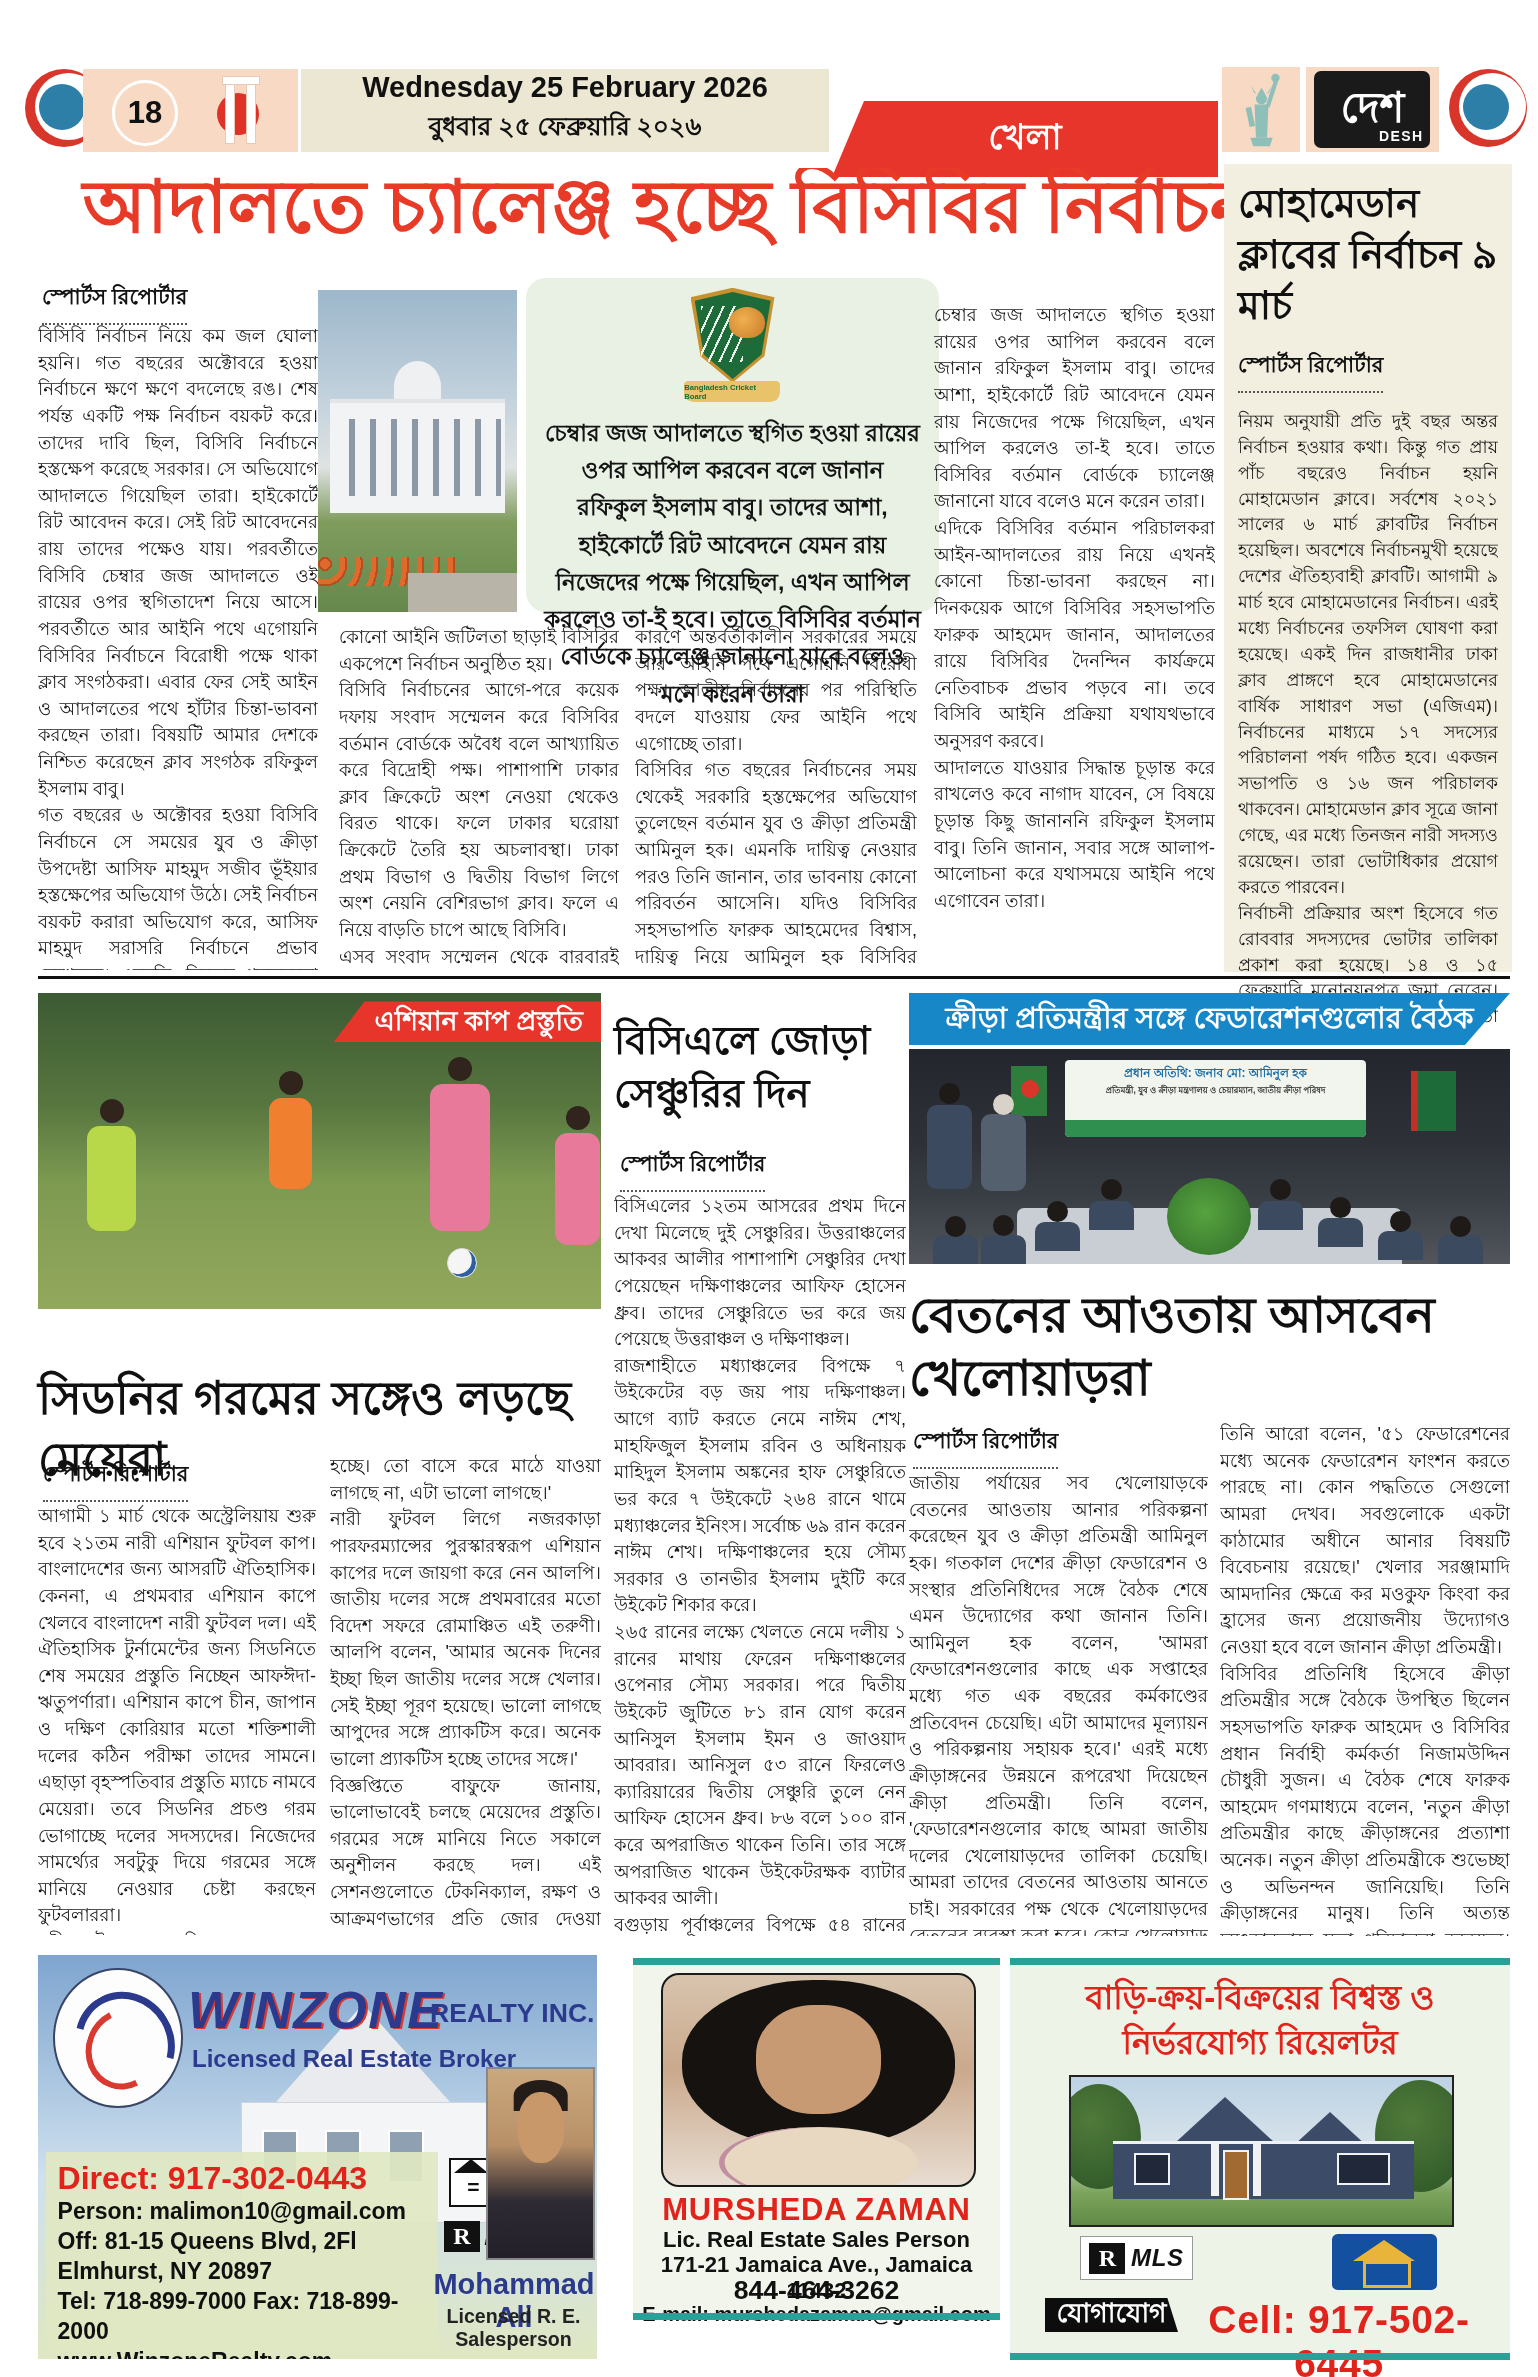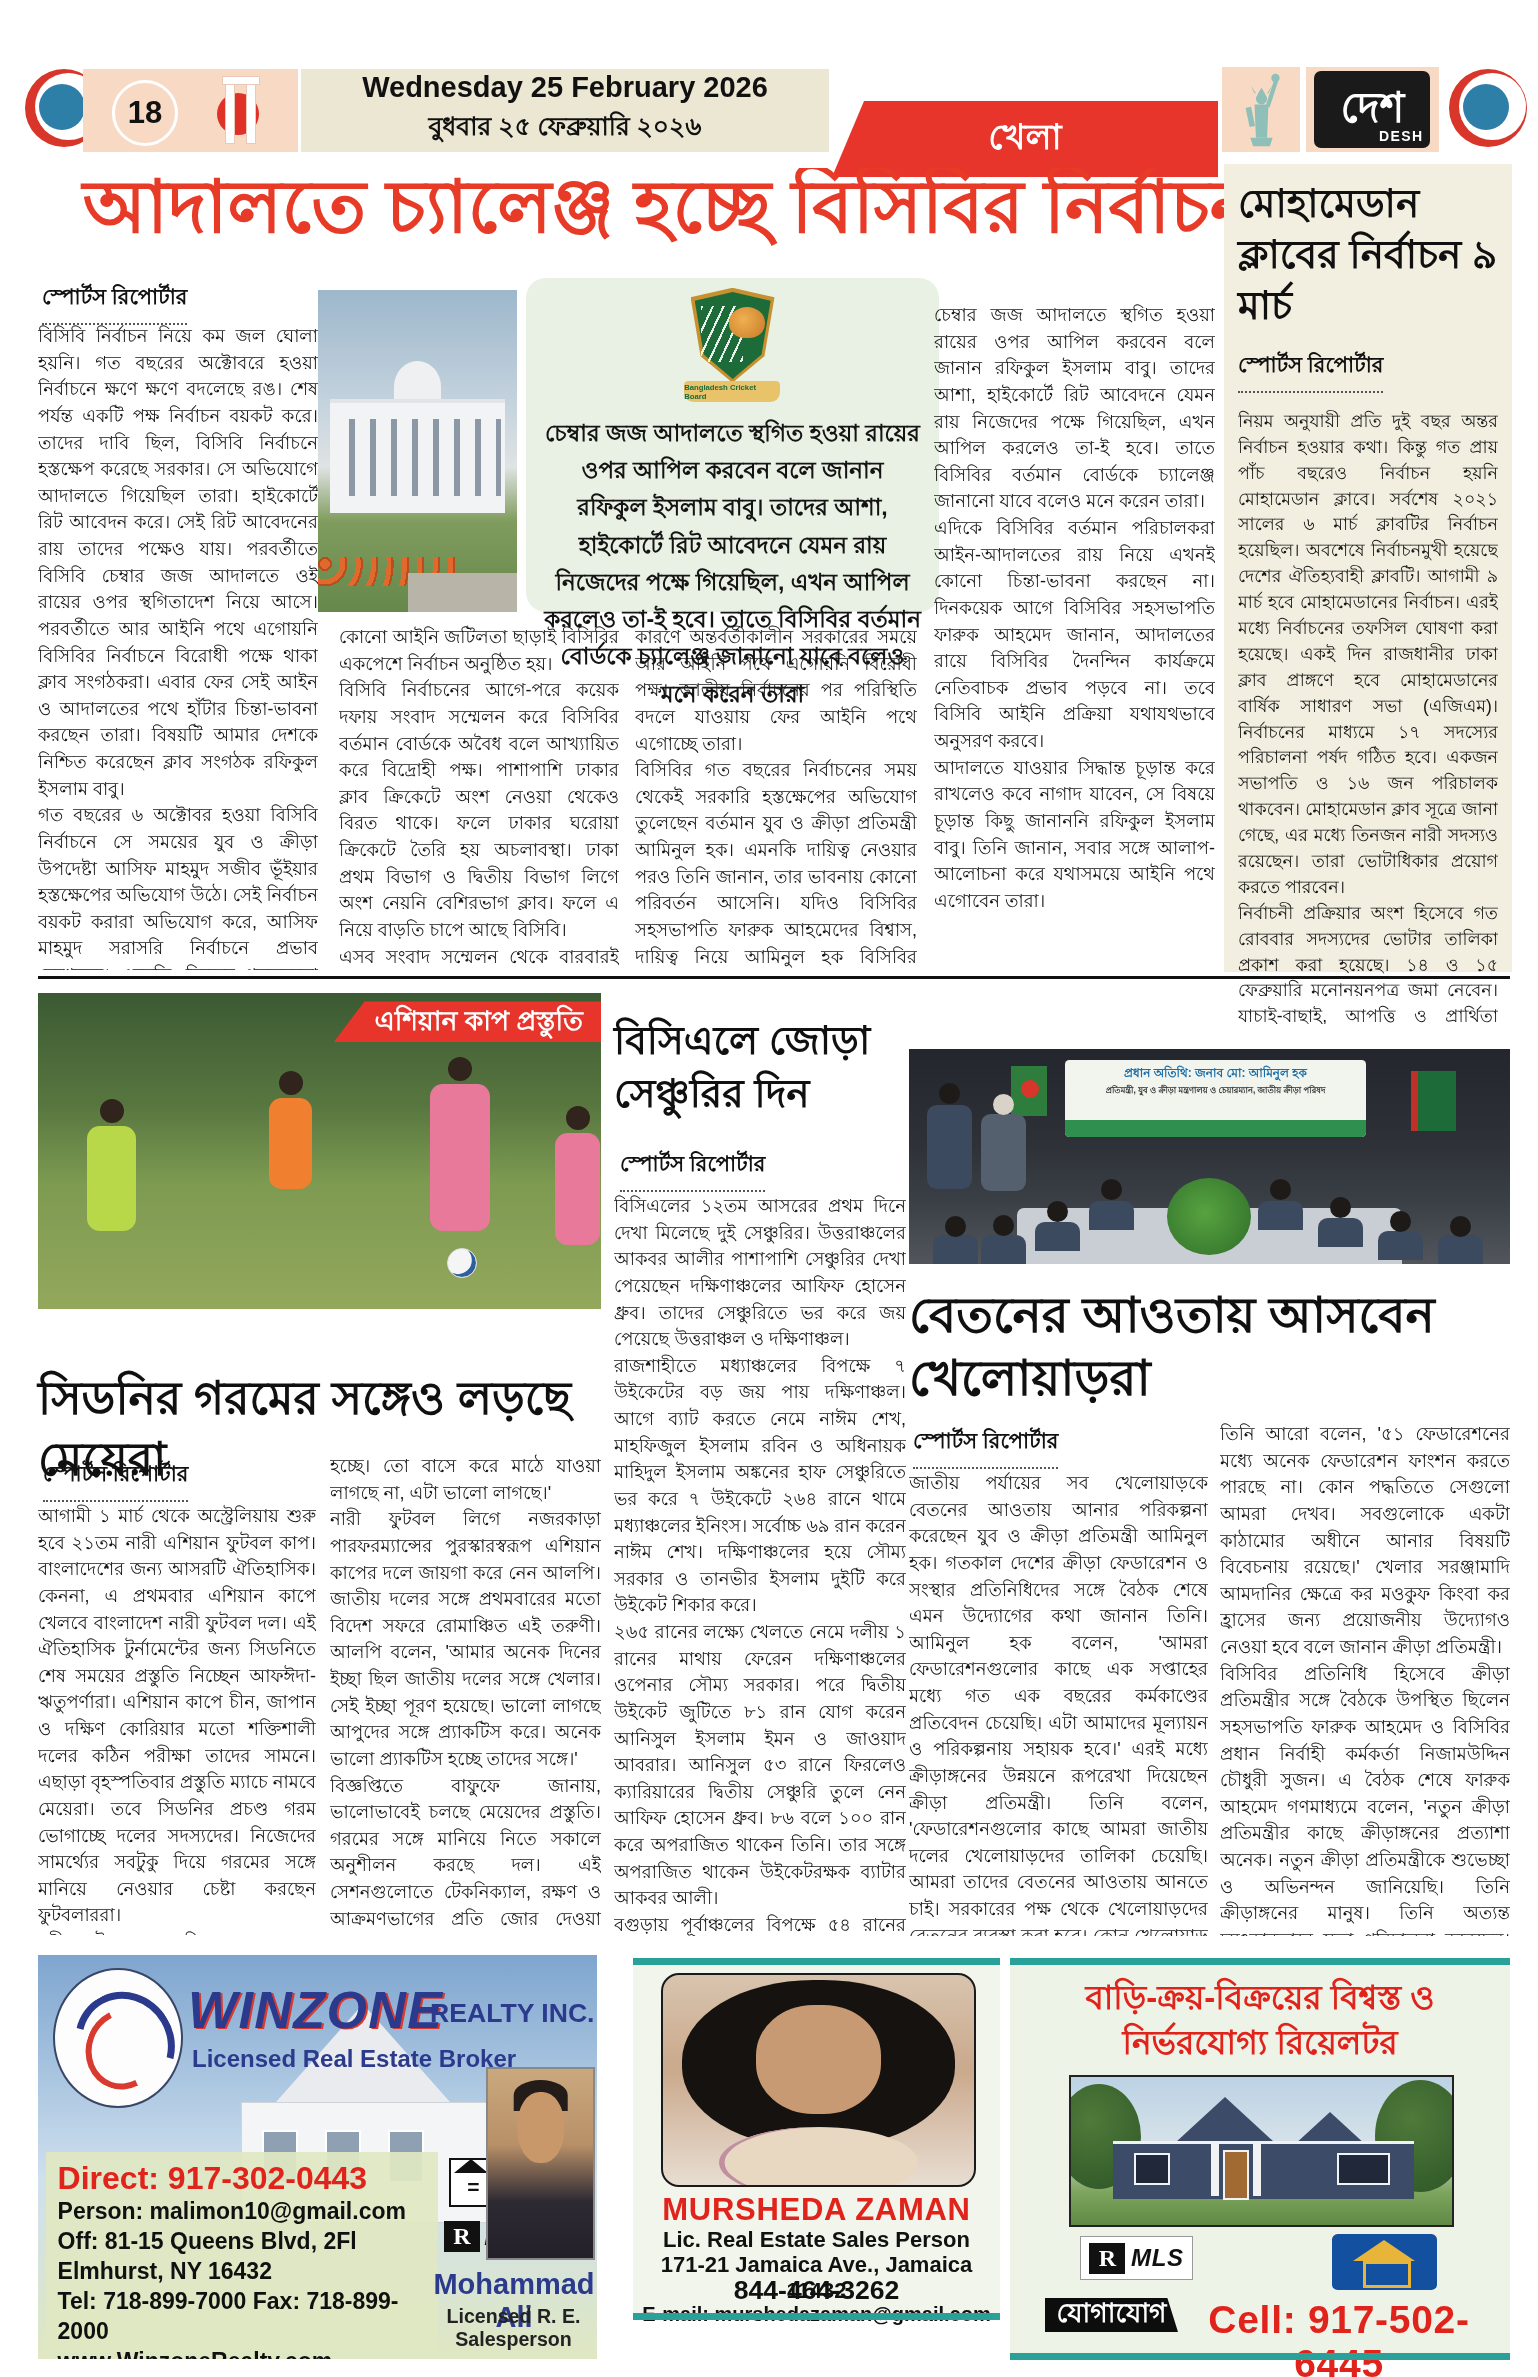--- a/index.html
+++ b/index.html
@@ -266,20 +266,23 @@
   <div class="abs headline-blk" style="left:614px;top:1015px;width:292px;font-size:39px;line-height:1.35;">বিসিএলে জোড়া সেঞ্চুরির দিন</div>
   <div class="abs" style="left:620px;top:1148px;">
     <span class="byline">স্পোর্টস রিপোর্টার</span>
   </div>
   <div class="abs bodytext" style="left:614px;top:1193px;width:292px;height:743px;">বিসিএলের ১২তম আসরের প্রথম দিনে দেখা মিলেছে দুই সেঞ্চুরির। উত্তরাঞ্চলের আকবর আলীর পাশাপাশি সেঞ্চুরির দেখা পেয়েছেন দক্ষিণাঞ্চলের আফিফ হোসেন ধ্রুব। তাদের সেঞ্চুরিতে ভর করে জয় পেয়েছে উত্তরাঞ্চল ও দক্ষিণাঞ্চল।
 রাজশাহীতে মধ্যাঞ্চলের বিপক্ষে ৭ উইকেটের বড় জয় পায় দক্ষিণাঞ্চল। আগে ব্যাট করতে নেমে নাঈম শেখ, মাহফিজুল ইসলাম রবিন ও অধিনায়ক মাহিদুল ইসলাম অঙ্কনের হাফ সেঞ্চুরিতে ভর করে ৭ উইকেটে ২৬৪ রানে থামে মধ্যাঞ্চলের ইনিংস। সর্বোচ্চ ৬৯ রান করেন নাঈম শেখ। দক্ষিণাঞ্চলের হয়ে সৌম্য সরকার ও তানভীর ইসলাম দুইটি করে উইকেট শিকার করে।
 ২৬৫ রানের লক্ষ্যে খেলতে নেমে দলীয় ১ রানের মাথায় ফেরেন দক্ষিণাঞ্চলের ওপেনার সৌম্য সরকার। পরে দ্বিতীয় উইকেট জুটিতে ৮১ রান যোগ করেন আনিসুল ইসলাম ইমন ও জাওয়াদ আবরার। আনিসুল ৫৩ রানে ফিরলেও ক্যারিয়ারের দ্বিতীয় সেঞ্চুরি তুলে নেন আফিফ হোসেন ধ্রুব। ৮৬ বলে ১০০ রান করে অপরাজিত থাকেন তিনি। তার সঙ্গে অপরাজিত থাকেন উইকেটরক্ষক ব্যাটার আকবর আলী।
 বগুড়ায় পূর্বাঞ্চলের বিপক্ষে ৫৪ রানের জয় পায় উত্তরাঞ্চল। আগে ব্যাট করতে নেমে ২৮১ রানে থামে উত্তরাঞ্চল। দলীয় ২০ ওভারের হাফিংয়ে ভালো শুরু এনে দেন দলটির দুই ওপেনার। সর্বোচ্চ ১১১ রান করে অপরাজিত থাকেন উইকেটরক্ষক ব্যাটার আকবর আলী। এছাড়া অধিনায়ক নাজমুল হোসেন শান্ত করেন ৬৮ রান। পূর্বাঞ্চলের হয়ে ৫২ রানে ৪ উইকেট নেন খালেদ আহমেদ।
 ৩৩৬ রানের লক্ষ্যে খেলতে নেমে হোসেনের স্পিন ভেলকিতে ২৬১ রানে থামে পূর্বাঞ্চলের ইনিংস। সর্বোচ্চ ৮০ রান করেন অভিজ্ঞ অভিষেক মিঠুন হক। এছাড়া নাঈম হোসেন ৫৭ রানে নেন ৪ উইকেট।</div>
 
+  <div class="abs" style="left:909px;top:993px;width:601px;height:52px;background:#1787c8;clip-path:polygon(0 0,100% 0,calc(100% - 45px) 100%,0 100%);display:flex;align-items:center;justify-content:center;">
+    <span style="color:#fff;font-size:29px;font-weight:bold;">ক্রীড়া প্রতিমন্ত্রীর সঙ্গে ফেডারেশনগুলোর বৈঠক</span>
+  </div>
 
   <div class="abs meet" style="left:909px;top:1049px;width:601px;height:215px;">
     <div class="banner">
       <div class="l1">প্রধান অতিথি: জনাব মো: আমিনুল হক</div>
       <div class="l2">প্রতিমন্ত্রী, যুব ও ক্রীড়া মন্ত্রণালয় ও চেয়ারম্যান, জাতীয় ক্রীড়া পরিষদ</div>
       <div class="strip"></div>
     </div>
     <div class="flagL">
         <i></i>
       </div>
@@ -328,21 +331,21 @@
       <span class="wz-swash" style="left:21px;top:21px;width:84px;height:91px;border:7px solid #2b3a8c;border-left-color:transparent;border-bottom-color:transparent;transform:rotate(-30deg);"></span>
       <span class="wz-swash" style="left:31px;top:38px;width:63px;height:70px;border:6.3px solid #d93a30;border-right-color:transparent;border-top-color:transparent;transform:rotate(20deg);"></span>
     </div>
     <div class="abs wz-name" style="left:150px;top:25px;">WINZONE</div>
     <div class="abs wz-sub" style="left:392px;top:43px;">REALTY INC.</div>
     <div class="abs wz-broker" style="left:154px;top:90px;">Licensed Real Estate Broker</div>
     <div class="abs wz-info" style="left:8.4px;top:197px;width:392px;height:199px;">
       <div class="wz-direct">Direct: 917-302-0443</div>
       <div class="wz-line">Person: malimon10@gmail.com</div>
       <div class="wz-line">Off: 81-15 Queens Blvd, 2Fl</div>
-      <div class="wz-line">Elmhurst, NY 16432</div>
+      <div class="wz-line">Elmhurst, NY 20897</div>
       <div class="wz-line">Tel: 718-899-7000  Fax: 718-899-2000</div>
       <div class="wz-line">www.WinzoneRealty.com</div>
     </div>
     <div class="abs eh-icon" style="left:411px;top:203px;">
       <span class="roof"></span>
         <span class="eq">=</span>
     </div>
     <div class="abs" style="left:406px;top:266px;display:flex;align-items:center;gap:4.2px;">
       <span class="r-box">R</span>
       <span class="mls">MLS</span>

